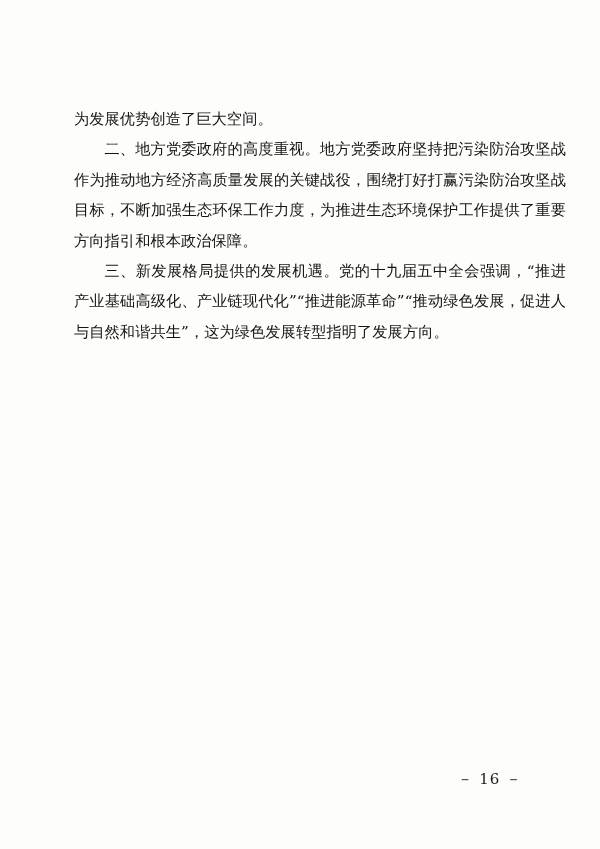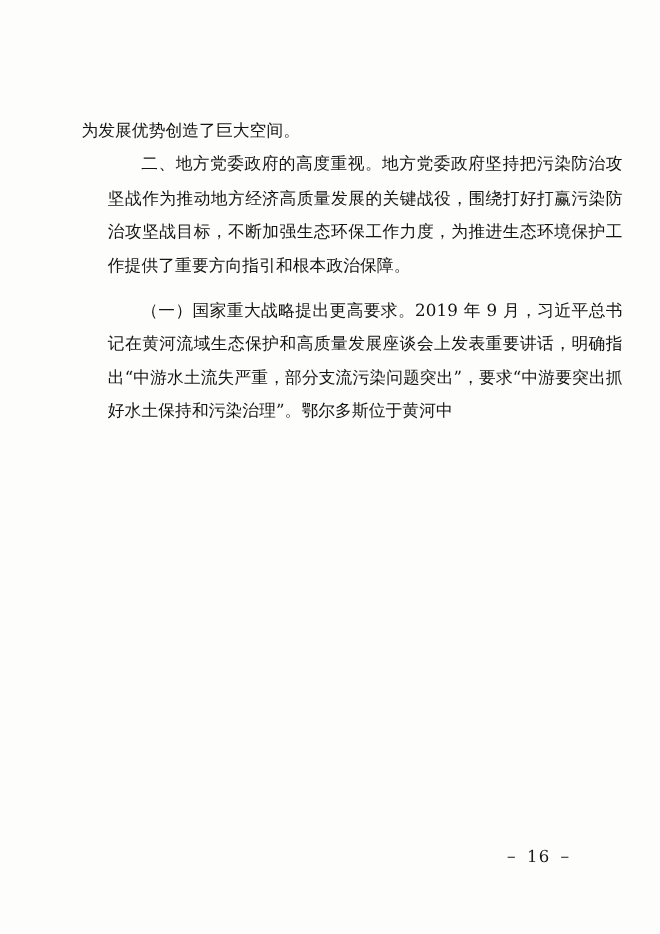--- a/index.html
+++ b/index.html
@@ -29,21 +29,20 @@
     text-justify: inter-ideograph;
     letter-spacing: 0.1px;
     color: #141414;
   }
   .para {
     margin: 0;
     text-indent: 0;
   }
   .para.indent {
     text-indent: 2em;
-    margin-left: 24px;
   }
   .para.gap {
     margin-top: 11px;
   }
   .footer {
     position: absolute;
     left: 0;
     right: 0;
     bottom: 60px;
     text-align: right;
@@ -55,18 +54,18 @@
   }
 </style>
 </head>
 <body>
 
 <div class="page">
 
   <div class="body-text">
     <p class="para">为发展优势创造了巨大空间。</p>
     <p class="para indent">二、地方党委政府的高度重视。地方党委政府坚持把污染防治攻坚战作为推动地方经济高质量发展的关键战役，围绕打好打赢污染防治攻坚战目标，不断加强生态环保工作力度，为推进生态环境保护工作提供了重要方向指引和根本政治保障。</p>
-    <p class="para indent gap">（一）国家重大战略提出更高要求。2019 年 9 月，习近平总书记在黄河流域生态保护和高质量发展座谈会上发表重要讲话，明确指出“中游水土流失严重，部分支流污染问题突出”，要求“中游要突出抓好水土保持和污染治理”。鄂尔多斯位于黄河中</p>
+    <p class="para indent">三、新发展格局提供的发展机遇。党的十九届五中全会强调，“推进产业基础高级化、产业链现代化”“推进能源革命”“推动绿色发展，促进人与自然和谐共生”，这为绿色发展转型指明了发展方向。</p>
   </div>
 
   <div class="footer">－ 16 －</div>
 
 </div>
 
 </body></html>

